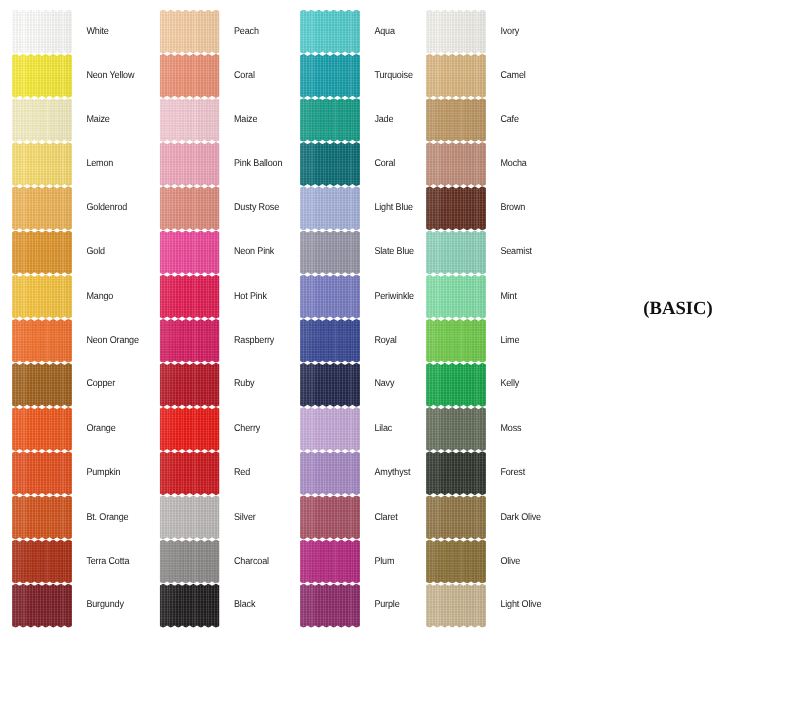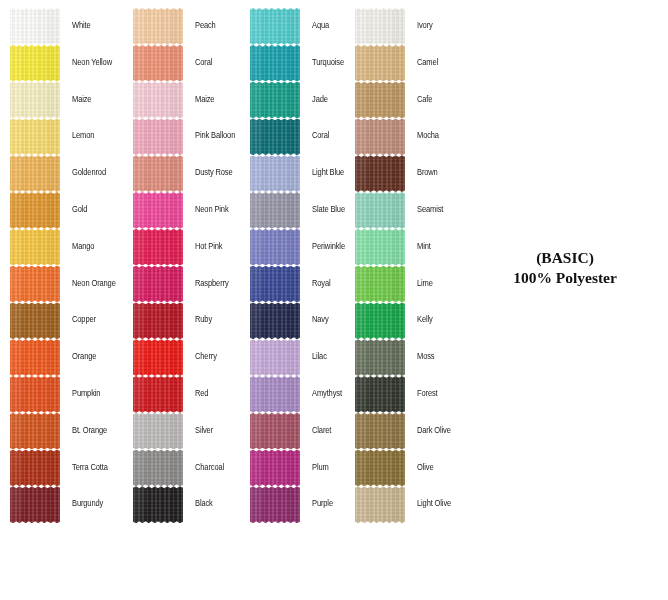--- a/index.html
+++ b/index.html
@@ -619,16 +619,15 @@
               <div class="chip-shade"></div>
             </div>
           </div>
           <div class="swatch-label">Light Olive</div>
         </div>
       </div>
     </div>
 
   <div id="chart-title">
     <span class="title-line1">(BASIC)</span>
-    <span class="title-line2">100% Polyester</span>
   </div>
 
 </div>
 
 </body></html>

